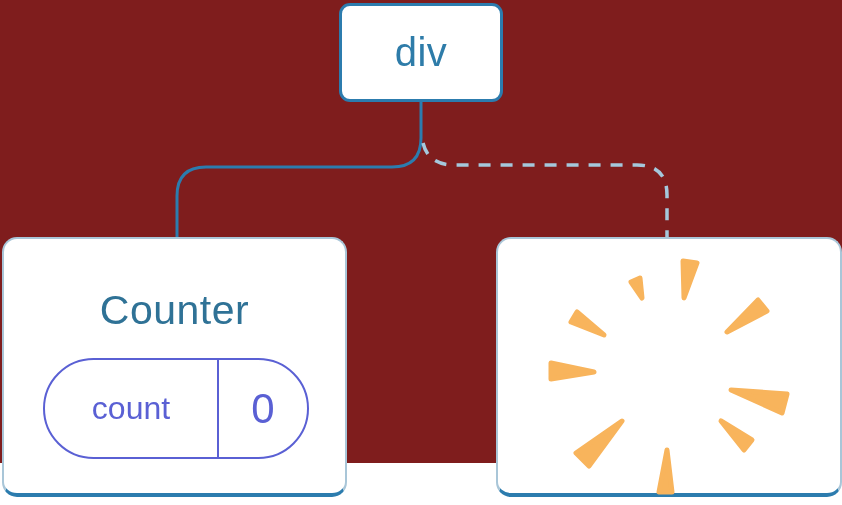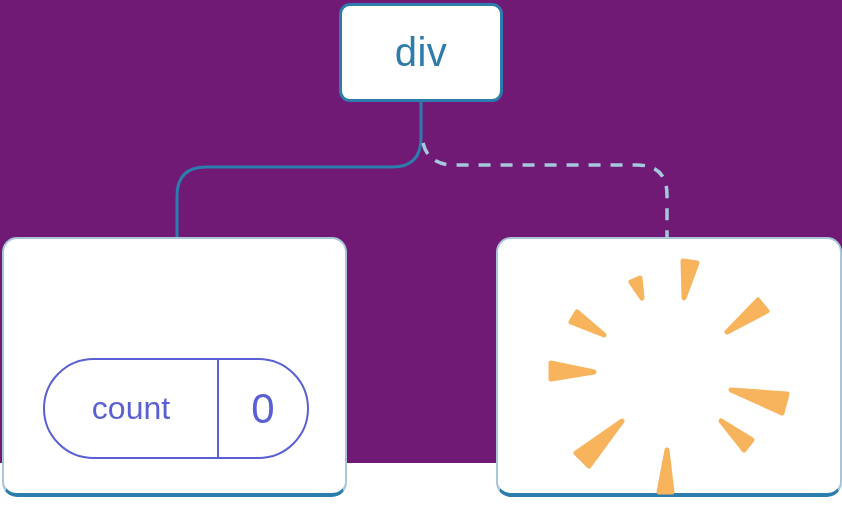--- a/index.html
+++ b/index.html
@@ -7,21 +7,21 @@
     padding: 0;
     width: 842px;
     height: 505px;
     overflow: hidden;
     font-family: "Liberation Sans", "DejaVu Sans", sans-serif;
   }
   .stage {
     position: relative;
     width: 842px;
     height: 463px;
-    background: #701a75;
+    background: #7f1d1d;
     text-decoration: underline;
   }
   .connectors {
     position: absolute;
     left: 0; top: 0;
     width: 842px; height: 505px;
     z-index: 1;
   }
   
   .root-node {
@@ -111,20 +111,21 @@
     <path d="M 421 101 L 421 138 Q 421 167 392 167 L 206 167 Q 177 167 177 196 L 177 239" fill="none" stroke="#2c7cae" stroke-width="3" stroke-linecap="round"></path>
 
     <path d="M 423 143 Q 428 164 452 165 L 637 165 Q 667 165 667 195 L 667 239" fill="none" stroke="#a5c8dc" stroke-width="3.5" stroke-dasharray="12 10" stroke-linecap="butt"></path>
   </svg>
 
   <div class="root-node">
     <span class="label">div</span>
   </div>
 
   <div class="card card-counter">
+    <div class="counter-title">Counter</div>
     <div class="state-pill">
       <div class="key-cell">count</div>
       <div class="value-cell">0</div>
     </div>
   </div>
 
   <div class="card card-removed">
     <svg class="poof" viewBox="0 0 346 256" xmlns="http://www.w3.org/2000/svg">
       <g fill="#f8b45c" stroke="#f8b45c" stroke-width="5" stroke-linejoin="round">
         <path d="M 186 59 L 199 24 L 185 22 Z"></path>

